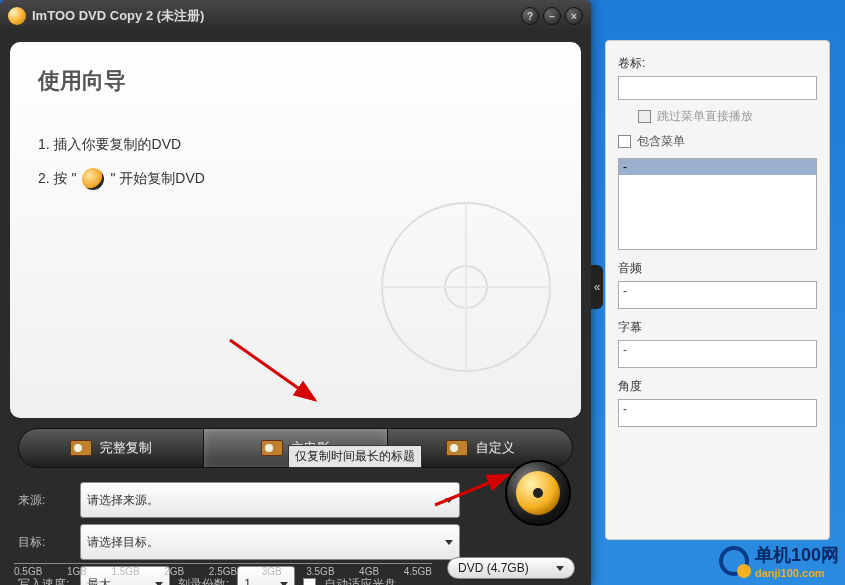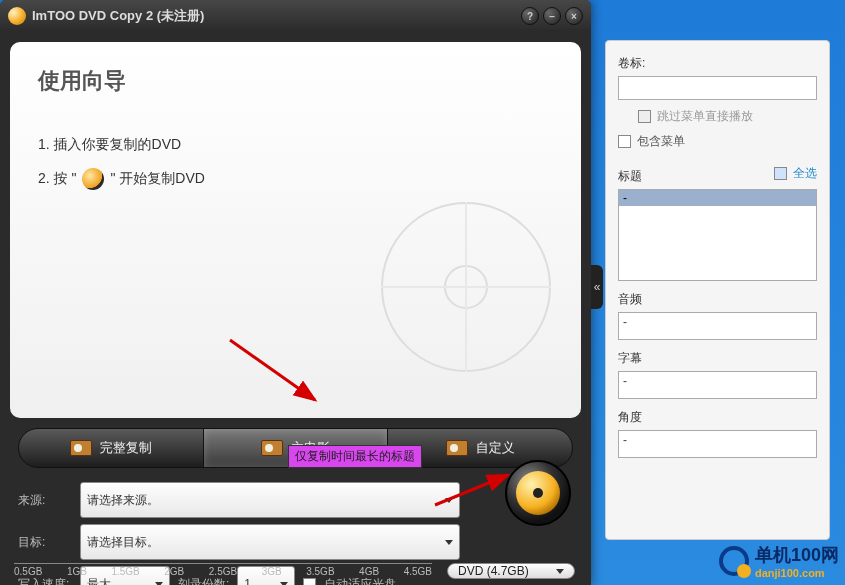--- a/index.html
+++ b/index.html
@@ -77,21 +77,21 @@
 .mode-btn:last-child{border-right:none;}
 .mode-btn.active {
   background: linear-gradient(#7a7a7a, #3a3a3a);
   box-shadow: inset 0 0 8px rgba(255,255,255,.2);
 }
 .mode-icon{width:22px;height:16px;background:#c08030;border-radius:2px;border:1px solid #5a3010;position:relative;}
 .mode-icon::after{content:"";position:absolute;left:3px;top:3px;width:8px;height:8px;border-radius:50%;background:#f0f0e0;}
 
 .tooltip {
   position:absolute; left:288px; top:445px;
-  background:#d946ef; border:1px solid #333; padding:2px 6px;
+  background:#e5e5e5; border:1px solid #333; padding:2px 6px;
   font-size:12px; color:#222; z-index:50;
 }
 
 .form-area { margin: 14px 18px 0; color:#ccc; font-size:12px;}
 .form-row { display:flex; align-items:center; margin:6px 0; gap:8px;}
 .form-label { width:54px; color:#bbb;}
 .select {
   flex:1; height:36px; background:linear-gradient(#fefefe,#e8e8e8);
   border:1px solid #888; border-radius:3px; padding:0 6px;
   display:flex;align-items:center;justify-content:space-between;
@@ -116,21 +116,21 @@
 }
 .big-disc-btn .disc::after{content:"";position:absolute;left:17px;top:17px;width:10px;height:10px;border-radius:50%;background:#222;}
 
 .ruler {
   position:absolute; left:14px; bottom:8px; width:418px;
   border-top:1px solid #888;
   display:flex; color:#bbb; font-size:10px; padding-top:2px;
   justify-content:space-between;
 }
 .target-pill{
-  position:absolute; right:16px; bottom:6px; width:128px; height:16px;
+  position:absolute; right:16px; bottom:6px; width:128px; height:22px;
   background:linear-gradient(#fefefe,#ddd); border:1px solid #888; border-radius:11px;
   display:flex;align-items:center;justify-content:space-between;padding:0 10px;
   color:#222;cursor:pointer;font-size:12px;
 }
 
 .side-panel {
   position:absolute; left:605px; top:40px; width:225px; height:500px;
   background:#f5f5f5; border:1px solid #ccc; border-radius:4px;
   padding:14px 12px; font-size:12px; color:#333;
 }
@@ -269,27 +269,20 @@
   <input class="text-input" style="">
   <div class="side-check indent">
     <span class="checkbox" style="background:#eee;"></span>
     <span>跳过菜单直接播放</span>
   </div>
   <div class="side-check">
     <span class="checkbox"></span>
     <span>包含菜单</span>
   </div>
 
-  <div class="row-label-check">
-    <span class="label">标题</span>
-    <span class="side-check" style="margin:0;">
-      <span class="checkbox" style="background:#cfe3ff;"></span>
-      <span style="color:#28c;">全选</span>
-    </span>
-  </div>
   <div class="listbox lb-titles">
     <span class="sel">-</span>
   </div>
 
   <div class="label">音频</div>
   <div class="listbox lb-small">
     <span>-</span>
   </div>
 
   <div class="label">字幕</div>

